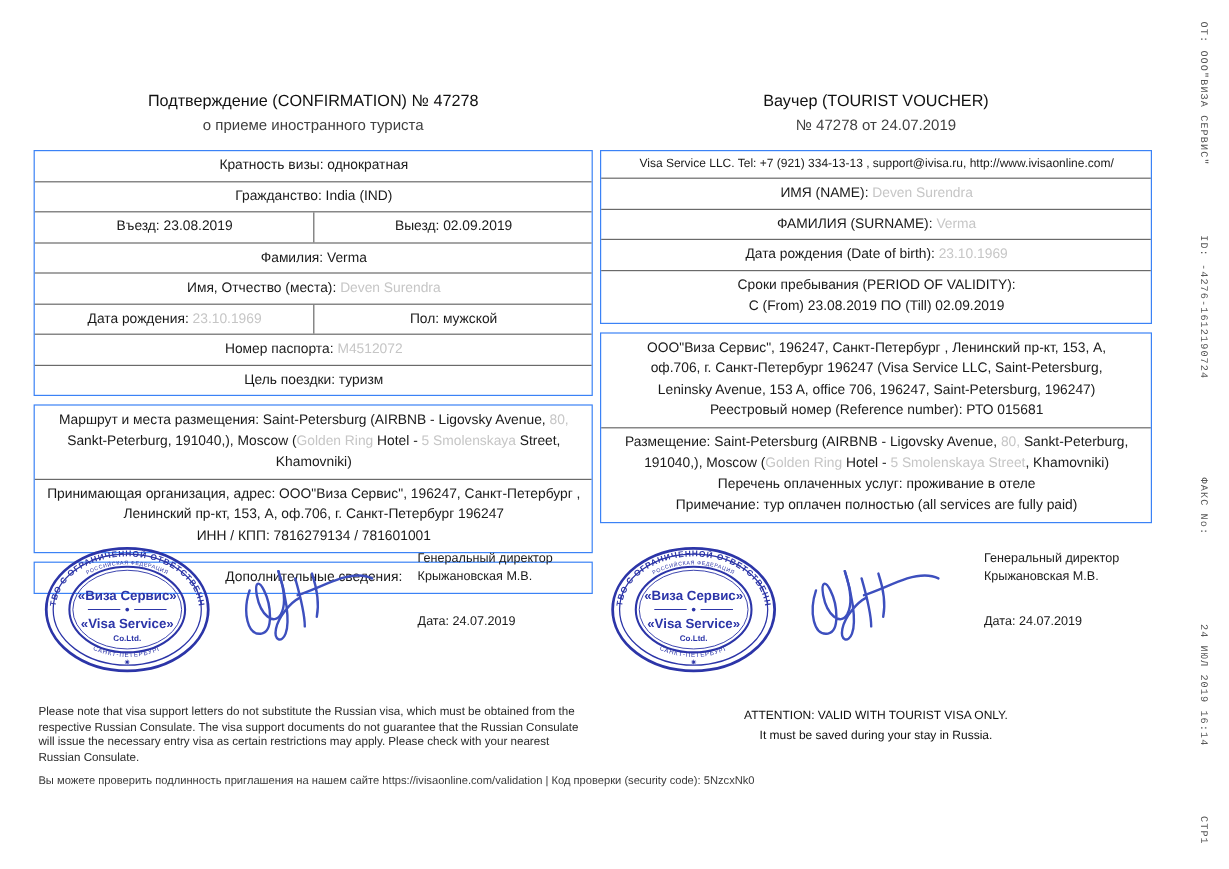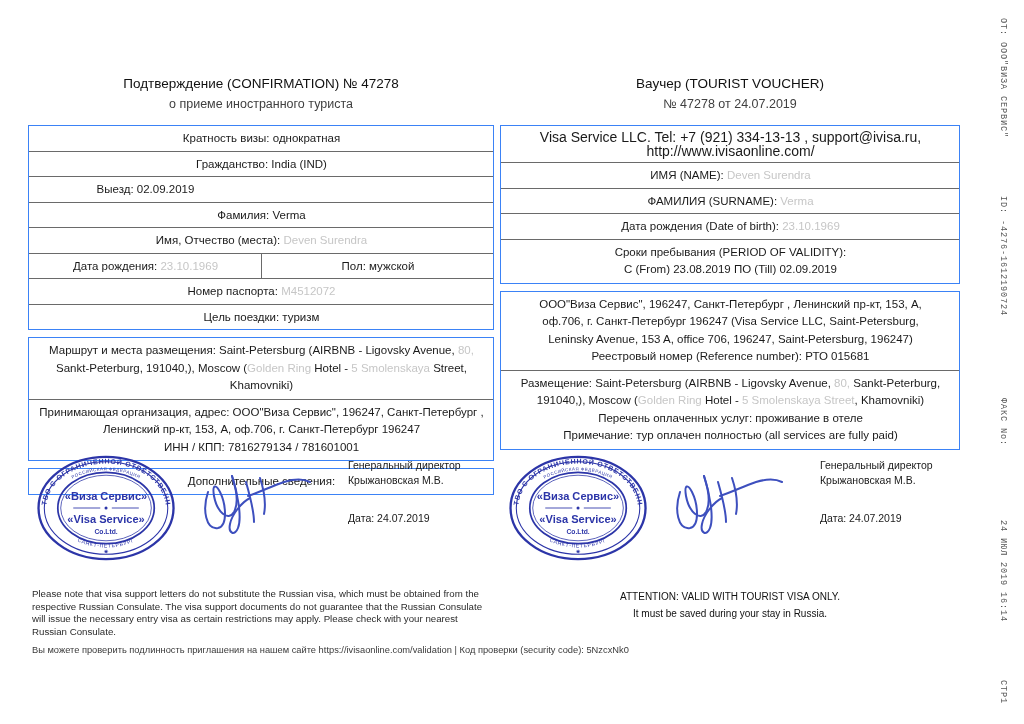--- a/index.html
+++ b/index.html
@@ -76,21 +76,21 @@
   .row:last-child { border-bottom: none; }
   .cell {
     padding: 4px 6px 4px 7px;
     font-size: 11.5px;
     line-height: 16.5px;
     flex: 1 1 auto;
     min-width: 0;
   }
   .cell.half { flex: 0 0 50%; }
   .cell.half + .cell.half { border-left: 1px solid #6a6a6a; flex: 1 1 auto; }
-  .cell.tiny { font-size: 14px; line-height: 14px; padding-top: 4px; padding-bottom: 4px; }
+  .cell.tiny { font-size: 10px; line-height: 14px; padding-top: 4px; padding-bottom: 4px; }
   .cell.tall { line-height: 17.5px; }
 
   .block-gap { height: 7px; }
 
   
   .redact {
     color: #c6c6c6;
     filter: blur(0.6px);
   }
 
@@ -170,20 +170,21 @@
     <div class="doc-subtitle">о приеме иностранного туриста</div>
 
     <div class="tbl">
       <div class="row">
         <div class="cell">Кратность визы: однократная</div>
       </div>
       <div class="row">
         <div class="cell">Гражданство: India (IND)</div>
       </div>
       <div class="row">
+        <div class="cell half">Въезд: 23.08.2019</div>
         <div class="cell half">Выезд: 02.09.2019</div>
       </div>
       <div class="row">
         <div class="cell">Фамилия: Verma</div>
       </div>
       <div class="row">
         <div class="cell"><span>Имя, Отчество (места): </span><span class="redact">Deven Surendra</span></div>
       </div>
       <div class="row">
         <div class="cell half"><span>Дата рождения: </span><span class="redact">23.10.1969</span></div>

